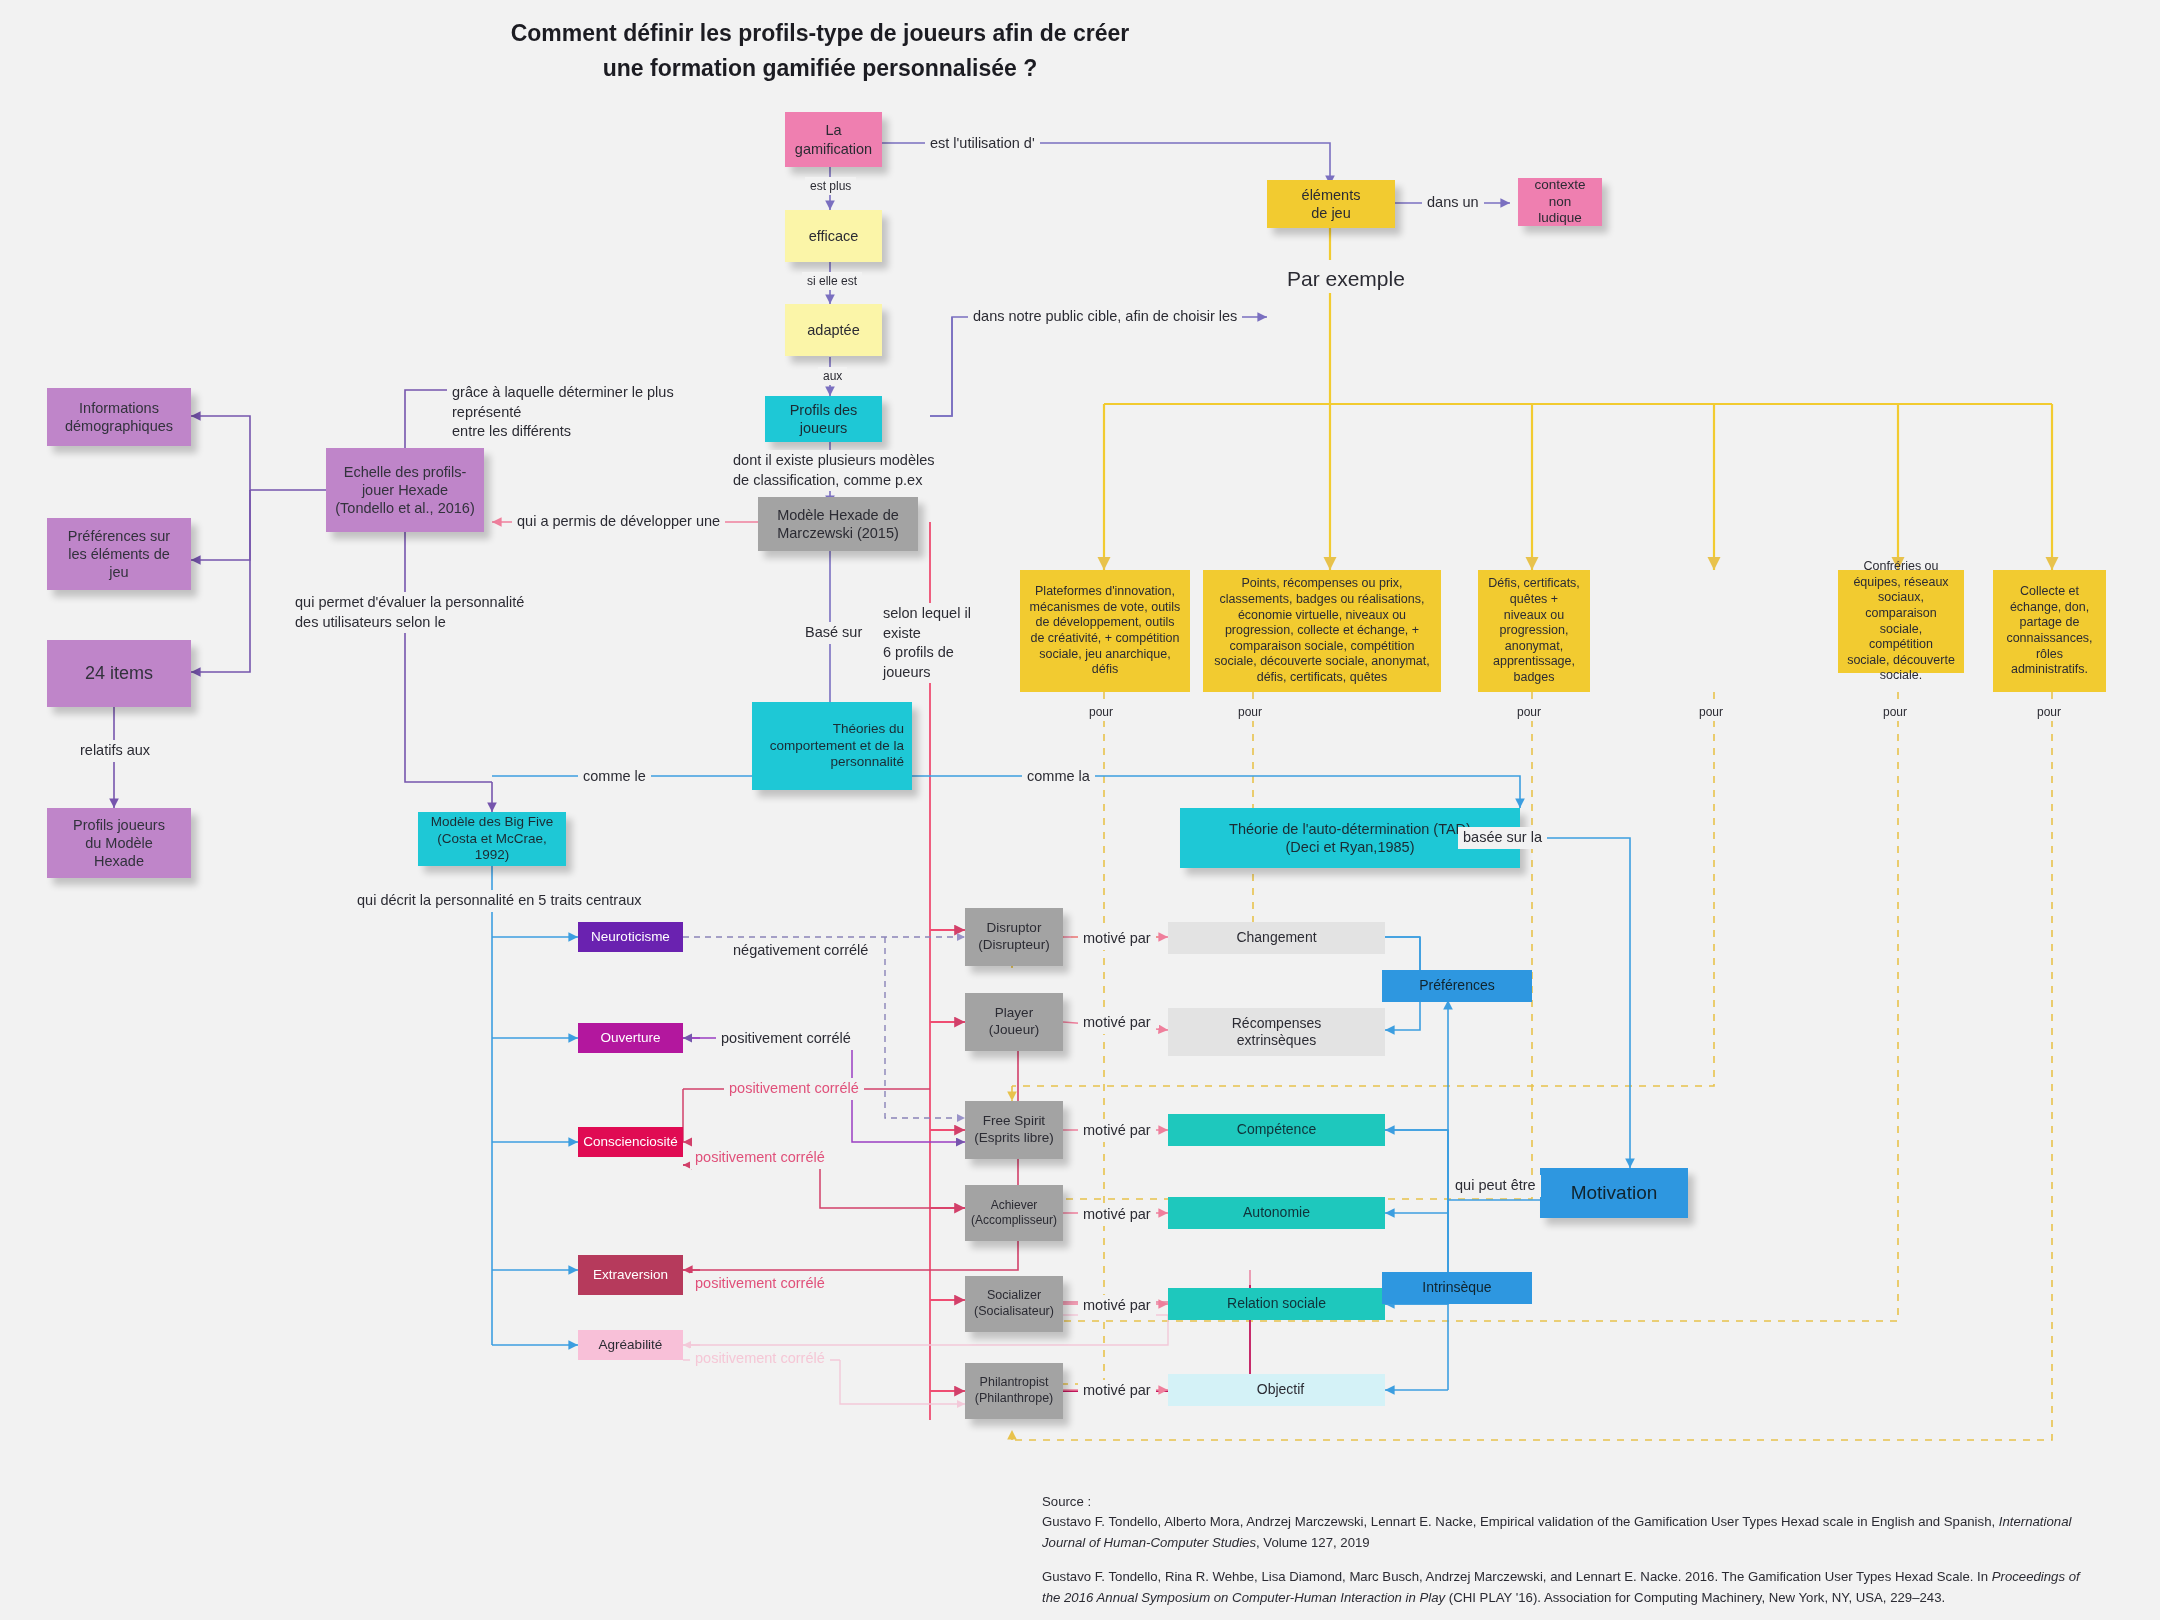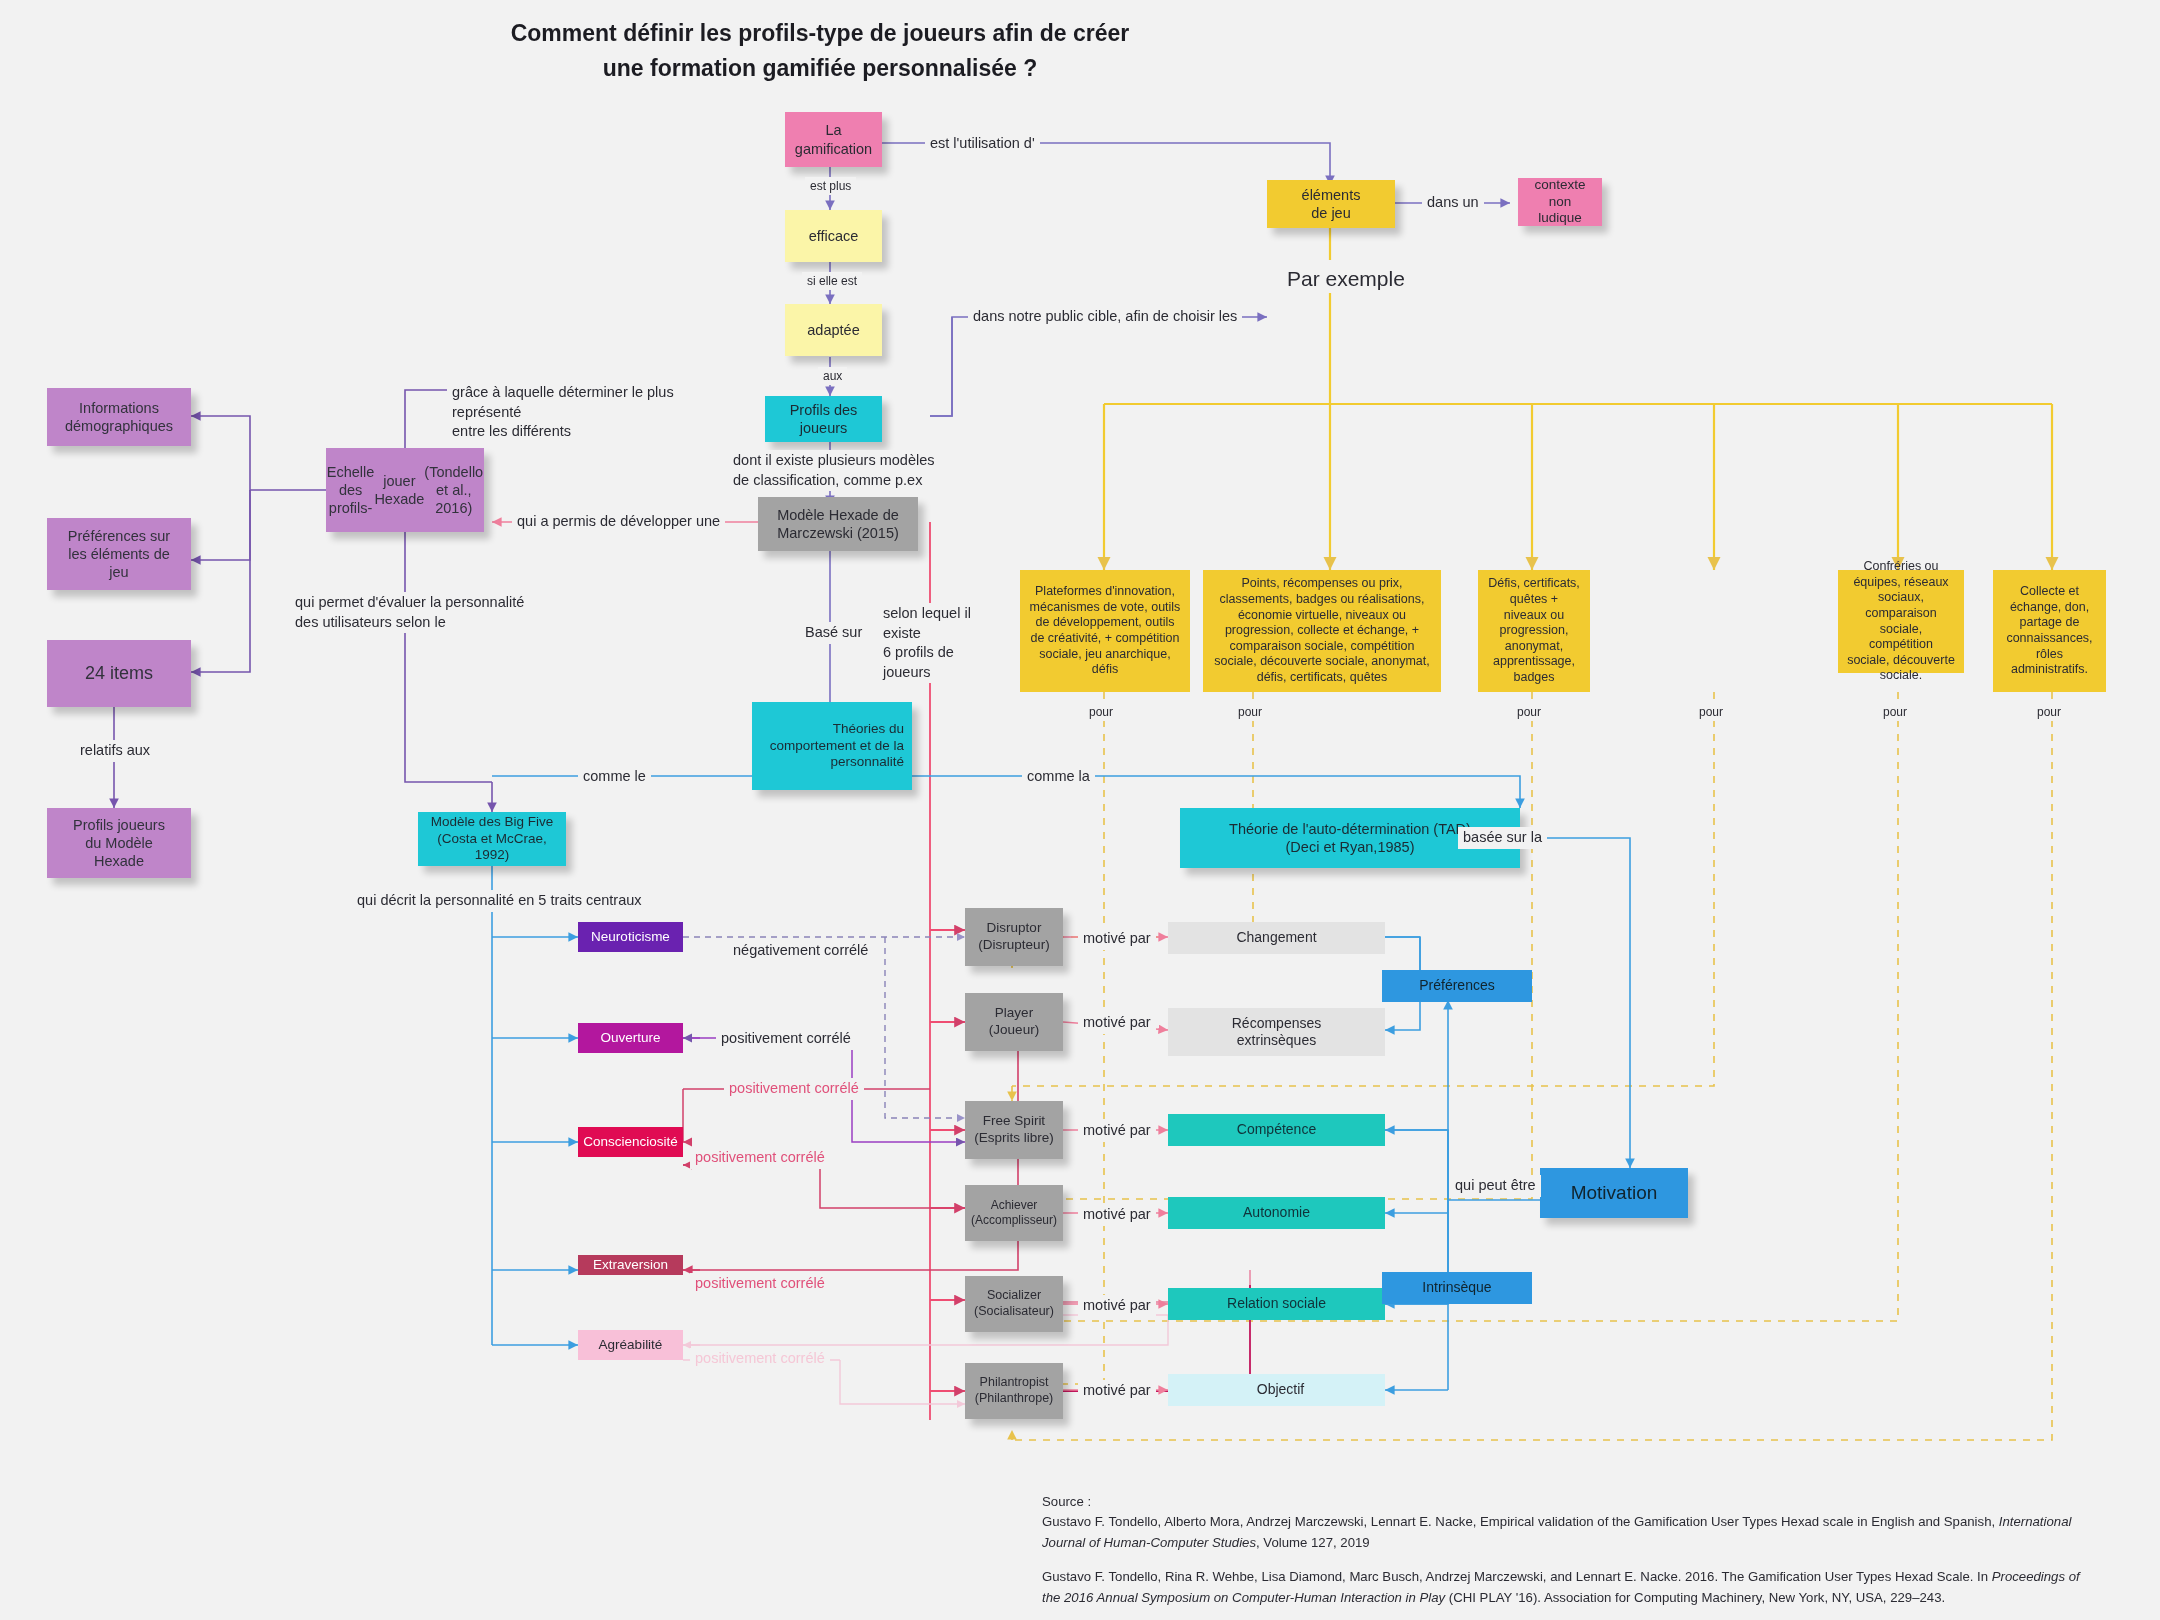--- a/index.html
+++ b/index.html
@@ -306,21 +306,21 @@
   </div>
 
   <div class="edge-label" style="left:75px; top:740px;">relatifs aux</div>
 
   <div class="node purple shadow" style="left:47px; top:808px; width:144px; height:70px; font-size:14.5px; flex-direction:column;">
     <span>Profils joueurs</span>
     <span>du Modèle</span>
     <span>Hexade</span>
   </div>
 
-  <div class="node purple shadow" style="left:326px; top:448px; width:158px; height:84px; font-size:14.5px; flex-direction:row;">
+  <div class="node purple shadow" style="left:326px; top:448px; width:158px; height:84px; font-size:14.5px; flex-direction:column;">
     <span>Echelle des profils-</span>
     <span>jouer Hexade</span>
     <span>(Tondello et al., 2016)</span>
   </div>
 
   <div class="edge-label multiline" style="left:447px; top:382px; width:290px;">
     <div>grâce à laquelle déterminer le plus représenté</div>
     <div>entre les différents</div>
   </div>
 
@@ -397,21 +397,21 @@
 
   <div class="node deeppurple" style="left:578px; top:922px; width:105px; height:30px; font-size:13.5px;">
     <span>Neuroticisme</span>
   </div>
   <div class="node magenta" style="left:578px; top:1023px; width:105px; height:30px; font-size:13.5px;">
     <span>Ouverture</span>
   </div>
   <div class="node crimson" style="left:578px; top:1127px; width:105px; height:30px; font-size:13.5px;">
     <span>Conscienciosité</span>
   </div>
-  <div class="node maroon" style="left:578px; top:1255px; width:105px; height:20px; font-size:13.5px;">
+  <div class="node maroon" style="left:578px; top:1255px; width:105px; height:40px; font-size:13.5px;">
     <span>Extraversion</span>
   </div>
   <div class="node lightpink" style="left:578px; top:1330px; width:105px; height:30px; font-size:13.5px;">
     <span>Agréabilité</span>
   </div>
 
   <div class="edge-label" style="left:728px; top:940px;">négativement corrélé</div>
   <div class="edge-label" style="left:716px; top:1028px;">positivement corrélé</div>
   <div class="edge-label pinkish" style="left:724px; top:1078px;">positivement corrélé</div>
   <div class="edge-label pinkish" style="left:690px; top:1147px;">positivement corrélé</div>

